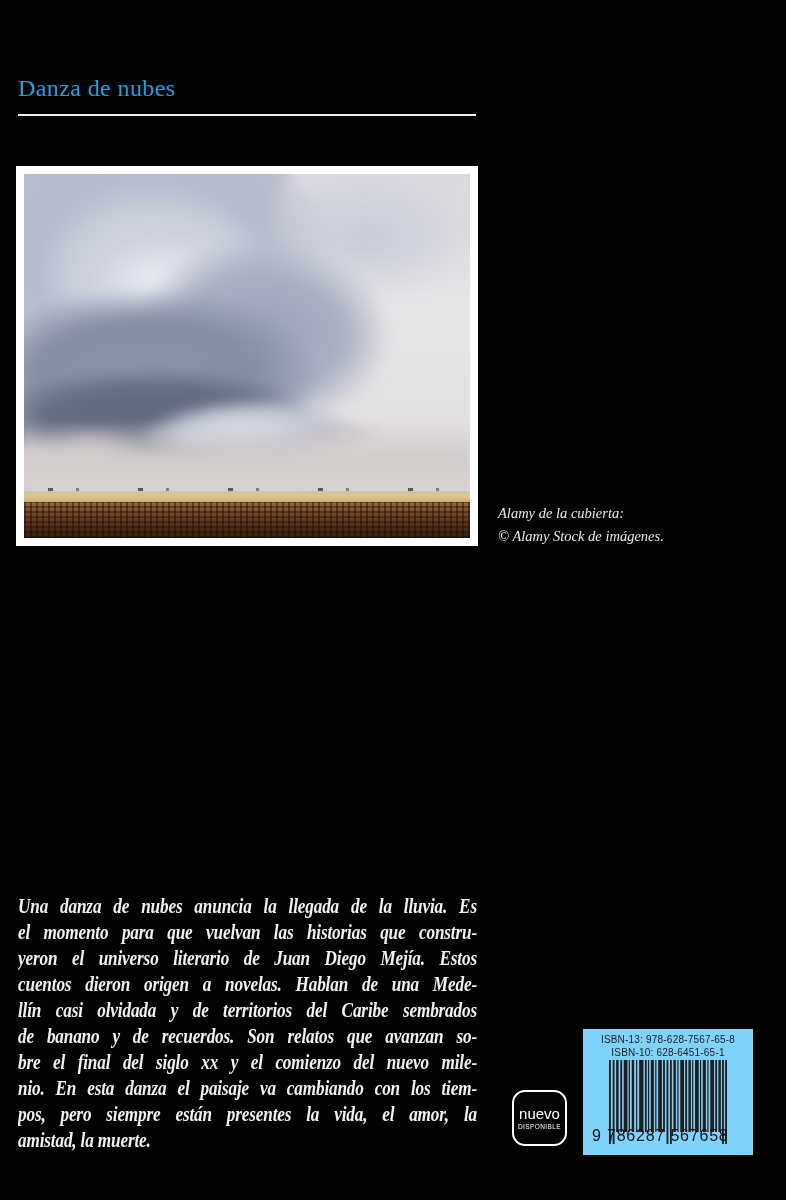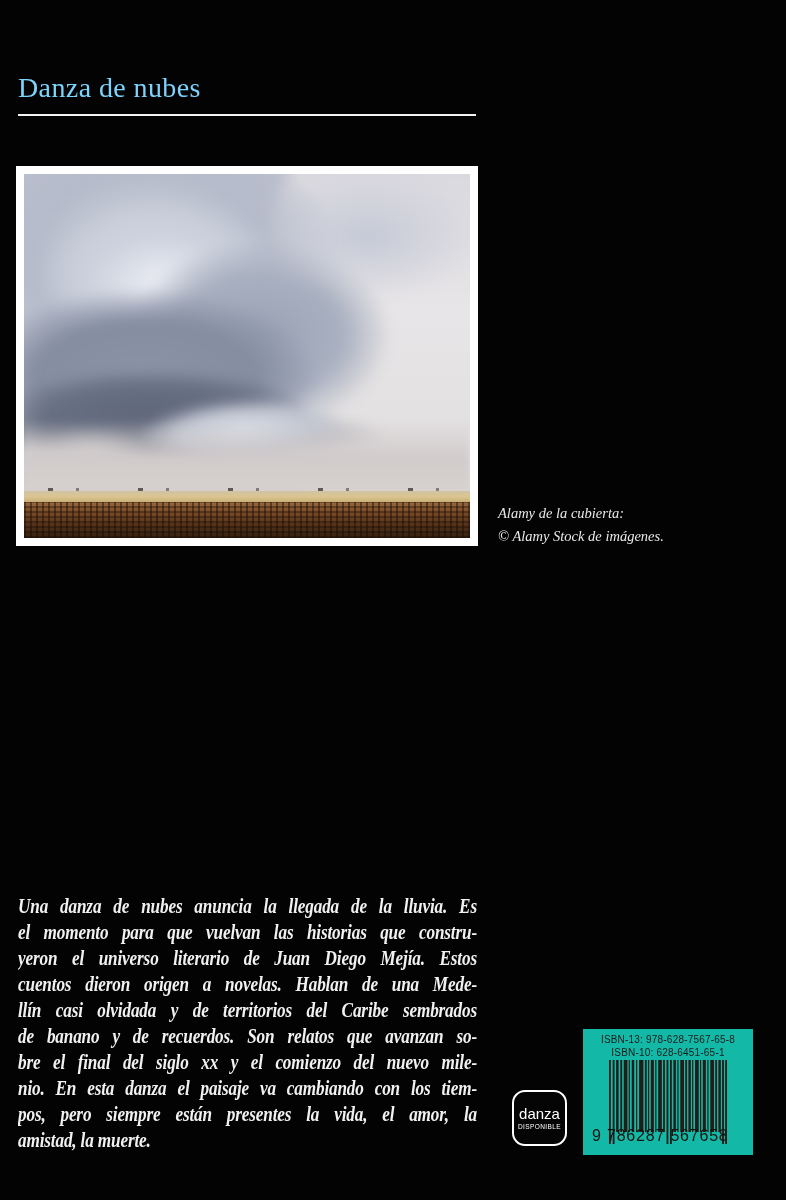--- a/index.html
+++ b/index.html
@@ -7,22 +7,22 @@
   html,body { background:#000; }
   .cover {
     position:relative; width:786px; height:1200px;
     background:#030303; overflow:hidden;
     font-family:"Liberation Serif", serif; color:#f2f2f2;
   }
 
   
   .title {
     position:absolute; left:18px; top:68px;
-    font-size:28px; font-weight:400; letter-spacing:.4px;
-    color:#7dd3fc; line-height:40px;
+    font-size:24px; font-weight:400; letter-spacing:.4px;
+    color:#0ea5e9; line-height:40px;
   }
   .title-rule {
     position:absolute; left:18px; top:114px; width:458px; height:2px;
     background:#f2f2f2;
   }
 
   
   .photo-frame {
     position:absolute; left:16px; top:166px;
     width:462px; height:380px; background:#ffffff; padding:8px;
@@ -105,21 +105,21 @@
     display:flex; flex-direction:column; align-items:center; justify-content:center;
     background:#050505; color:#fff;
     font-family:"Liberation Sans", sans-serif;
   }
   .ebook-title { font-size:15px; line-height:16px; }
   .ebook-sub { font-size:6.5px; letter-spacing:.4px; margin-top:1px; }
 
   
   .barcode-box {
     position:absolute; left:583px; top:1029px; width:170px; height:126px;
-    background:#14b8a6; color:#1c1c1c;
+    background:#7dd3fc; color:#1c1c1c;
     font-family:"Liberation Sans", sans-serif;
     padding-top:5px;
   }
   .isbn-line { font-size:10px; line-height:12.5px; text-align:center; letter-spacing:.2px; }
   .bars-area { position:relative; height:86px; margin-top:1px; }
   .bars-area svg { display:block; margin-left:26px; width:118px; height:84px; }
   .ean-digits {
     position:absolute; left:9px; bottom:1px;
     font-size:16px; letter-spacing:.8px; color:#191310;
   }
@@ -165,21 +165,21 @@
     <div class="blurb-line">cuentos dieron origen a novelas. Hablan de una Mede-</div>
     <div class="blurb-line">llín casi olvidada y de territorios del Caribe sembrados</div>
     <div class="blurb-line">de banano y de recuerdos. Son relatos que avanzan so-</div>
     <div class="blurb-line">bre el final del siglo xx y el comienzo del nuevo mile-</div>
     <div class="blurb-line">nio. En esta danza el paisaje va cambiando con los tiem-</div>
     <div class="blurb-line">pos, pero siempre están presentes la vida, el amor, la</div>
     <div class="blurb-line last">amistad, la muerte.</div>
   </div>
 
   <div class="ebook-badge">
-    <div class="ebook-title">danza</div>
+    <div class="ebook-title">nuevo</div>
     <div class="ebook-sub">DISPONIBLE</div>
   </div>
 
   <div class="barcode-box">
     <div class="isbn-line">ISBN-13: 978-628-7567-65-8</div>
     <div class="isbn-line">ISBN-10: 628-6451-65-1</div>
     <div class="bars-area">
       <svg viewBox="0 0 96 84" preserveAspectRatio="none" aria-hidden="true">
         <g fill="#241c18">
           <rect x="0" y="0" width="1.5" height="84"></rect>

